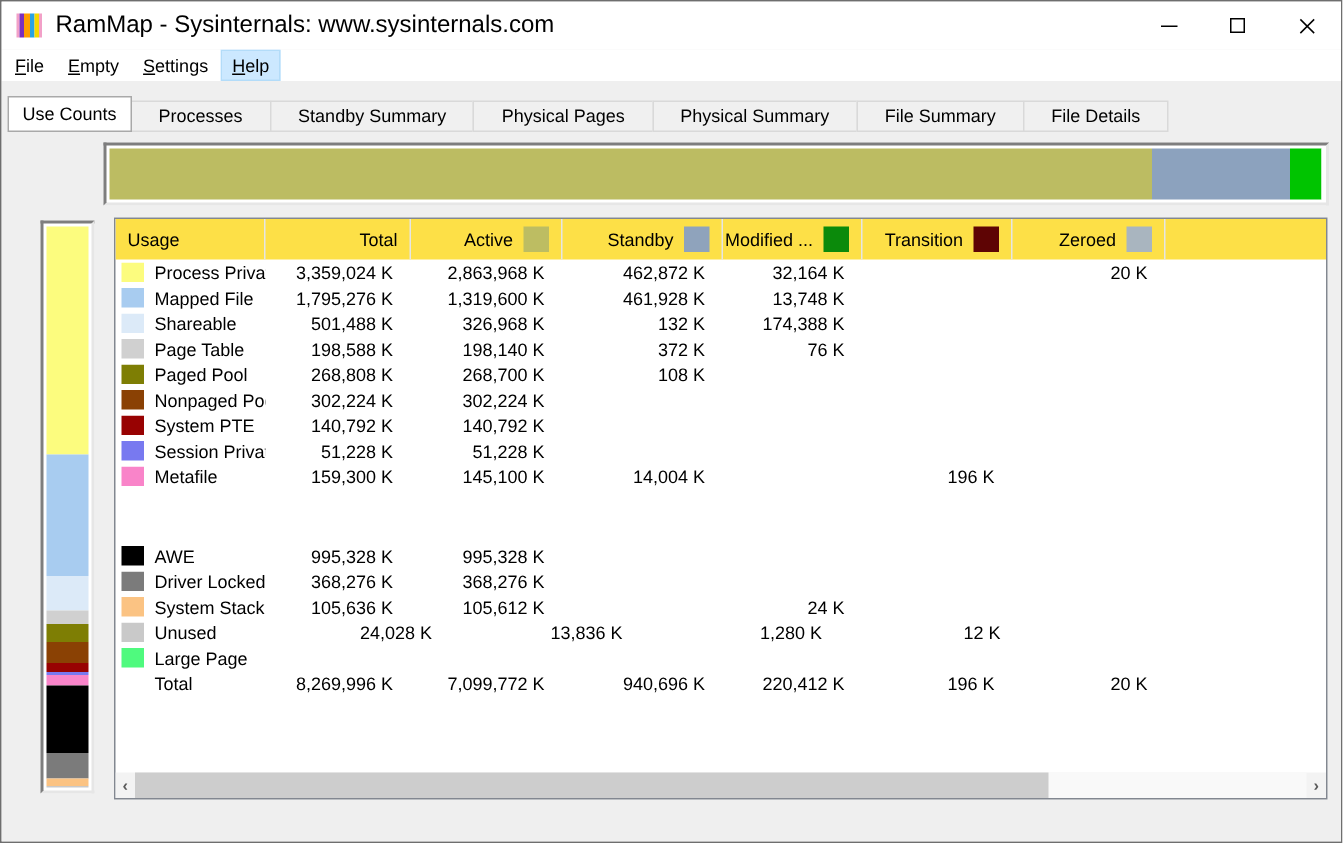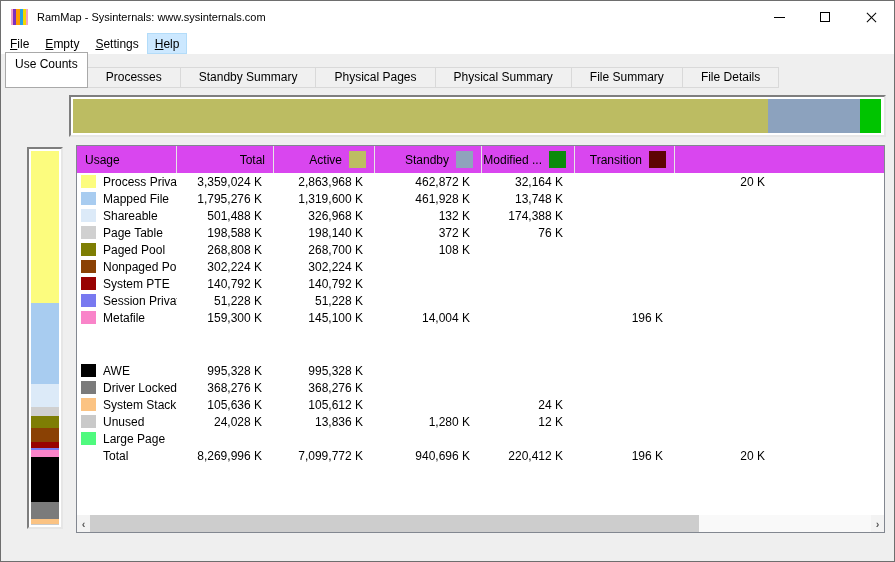--- a/index.html
+++ b/index.html
@@ -6,21 +6,21 @@
   html,body { width: 895px; height: 562px; }
   body { font-family: "Liberation Sans", sans-serif; font-size: 12px; color: #000; }
 
   .window { width: 895px; height: 562px; border: 1px solid #6e6e6e; background: #efefef;
             display: flex; flex-direction: column; overflow: hidden; }
 
   
   .titlebar { height: 32px; background: #fff; display: flex; align-items: center; flex: none; }
   .app-icon { width: 17px; height: 16px; margin: 0 9px 0 10px; display: flex; flex: none; }
   .app-icon span { height: 100%; }
-  .title-text { font-size: 11px; white-space: nowrap; }
+  .title-text { font-size: 16px; white-space: nowrap; }
   .win-controls { margin-left: auto; display: flex; height: 100%; }
   .win-btn { width: 46px; height: 100%; display: flex; align-items: center; justify-content: center; cursor: default; }
   .glyph-min { width: 11px; height: 1px; background: #000; display: block; }
   .glyph-max { width: 10px; height: 10px; border: 1px solid #000; display: block; }
   .glyph-close { position: relative; width: 13px; height: 13px; display: block; }
   .glyph-close::before, .glyph-close::after { content: ""; position: absolute; left: 6px; top: 0;
       width: 1px; height: 13px; background: #000; }
   .glyph-close::before { transform: rotate(45deg); }
   .glyph-close::after  { transform: rotate(-45deg); }
 
@@ -30,38 +30,38 @@
   .menu-item u { text-decoration: underline; }
   .menu-item.highlighted { background: #cce8ff; box-shadow: inset 0 0 0 1px #b3dcf9; }
 
   
   .client { position: relative; flex: 1; background: #efefef; }
 
   
   .tabs { position: absolute; left: 4px; top: 10px; height: 24px; display: flex; align-items: flex-end; }
   .tab { height: 21px; line-height: 19px; padding: 0 18px; background: #f0f0f0;
          border: 1px solid #d9d9d9; margin-right: -1px; white-space: nowrap; }
-  .tab.active { height: 36px; line-height: 22px; background: #fff; border-color: #a9a9a9; position: relative; z-index: 2; padding: 0 9px; }
+  .tab.active { height: 24px; line-height: 22px; background: #fff; border-color: #a9a9a9; position: relative; z-index: 2; padding: 0 9px; }
 
   
   .sunken { background: #fff; border-top: 2px solid #7e7e7e; border-left: 2px solid #7e7e7e;
             border-right: 2px solid #e6e6e6; border-bottom: 2px solid #e6e6e6; padding: 2px; }
 
   .topbar-frame { position: absolute; left: 68px; top: 41px; width: 817px; height: 42px; }
   .topbar { display: flex; width: 100%; height: 100%; }
   .topbar > div { height: 100%; }
 
   .leftbar-frame { position: absolute; left: 26px; top: 93px; width: 36px; height: 382px; }
   .leftbar { display: flex; flex-direction: column; width: 100%; height: 100%; }
   .leftbar > div { width: 100%; }
 
   
   .panel { position: absolute; left: 75px; top: 91px; width: 809px; height: 388px;
            background: #fff; border: 1px solid #828790; display: flex; flex-direction: column; overflow: hidden; }
-  .thead { display: grid; height: 27px; flex: none; align-items: stretch; background: #d946ef; }
+  .thead { display: grid; height: 27px; flex: none; align-items: stretch; background: #fde047; }
   .th { display: flex; align-items: center; border-right: 1px solid #e5e5e5; padding: 0 8px; white-space: nowrap; overflow: hidden; }
   .th.right { justify-content: flex-end; }
   .th-swatch { width: 17px; height: 17px; margin-left: 7px; flex: none; }
   .tbody { flex: none; }
   .trow { display: grid; height: 17px; align-items: center; }
   .cell-usage { display: flex; align-items: center; padding-left: 4px; white-space: nowrap; overflow: hidden; }
   .row-swatch { width: 15px; height: 13px; margin-right: 7px; flex: none; }
   .no-swatch { width: 15px; margin-right: 7px; flex: none; }
   .cell-val { text-align: right; padding-right: 12px; white-space: nowrap; }
   .filler { flex: 1; }
@@ -163,20 +163,24 @@
             <span class="th-swatch" style="background: rgb(143, 163, 188);"></span>
           </div>
           <div class="th right">
             <span>Modified ...</span>
             <span class="th-swatch" style="background: rgb(11, 138, 11);"></span>
           </div>
           <div class="th right">
             <span>Transition</span>
             <span class="th-swatch" style="background: rgb(94, 4, 4);"></span>
           </div>
+          <div class="th right">
+            <span>Zeroed</span>
+            <span class="th-swatch" style="background: rgb(169, 181, 191);"></span>
+          </div>
         </div>
       <div class="tbody" id="tbody">
           <div class="trow" style="grid-template-columns: 100px 97px 101px 107px 93px 100px 102px 95px;">
             <div class="cell-usage">
               <span class="row-swatch" style="background: rgb(252, 252, 126);"></span>
               <span>Process Private</span>
             </div>
             <div class="cell-val">3,359,024 K</div>
             <div class="cell-val">2,863,968 K</div>
             <div class="cell-val">462,872 K</div>
@@ -321,21 +325,21 @@
               <span>System Stack</span>
             </div>
             <div class="cell-val">105,636 K</div>
             <div class="cell-val">105,612 K</div>
             <div class="cell-val"></div>
             <div class="cell-val">24 K</div>
             <div class="cell-val"></div>
             <div class="cell-val"></div>
             <div class="cell-val"></div>
           </div>
-          <div class="trow" style="grid-template-columns: 100px 97px 101px 107px 93px 100px 102px 95px;">
+          <div class="trow" style="grid-template-columns: 100px 97px 101px 107px 93px 100px 102px 95px; gap: 26px;">
             <div class="cell-usage">
               <span class="row-swatch" style="background: rgb(201, 201, 201);"></span>
               <span>Unused</span>
             </div>
             <div class="cell-val">24,028 K</div>
             <div class="cell-val">13,836 K</div>
             <div class="cell-val">1,280 K</div>
             <div class="cell-val">12 K</div>
             <div class="cell-val"></div>
             <div class="cell-val"></div>

